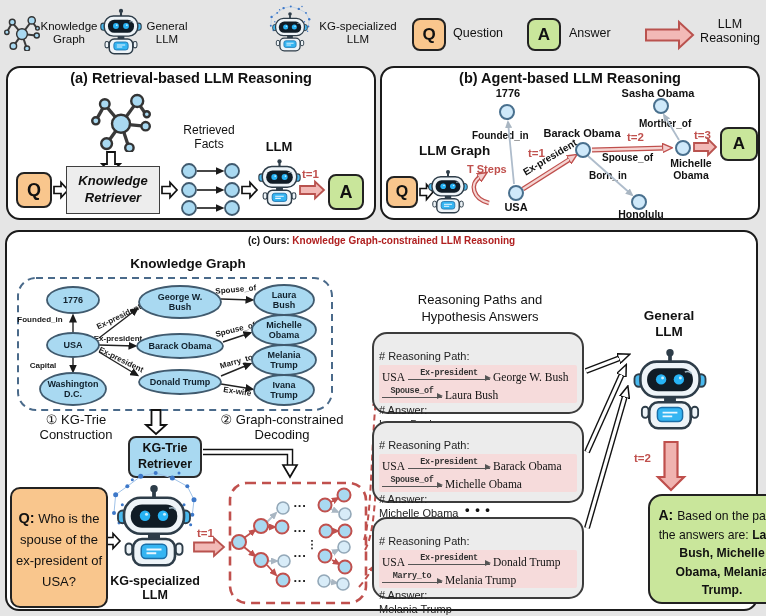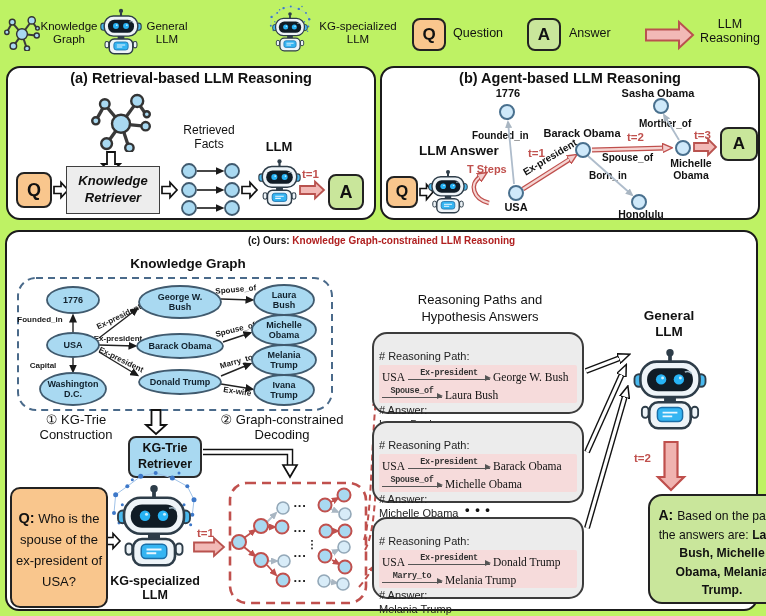--- a/index.html
+++ b/index.html
@@ -1,16 +1,16 @@
 <!DOCTYPE html>
 <html><head>
 <meta charset="utf-8">
 <style>
   html,body{margin:0;padding:0;background:#fff;}
-  .page{position:relative;width:766px;height:616px;background:#bef264;
+  .page{position:relative;width:766px;height:616px;background:#e5e5e5;
         font-family:"Liberation Sans",sans-serif;overflow:hidden;color:#111;}
   .abs{position:absolute;}
   .panel{position:absolute;border:2.4px solid #1b1b1b;border-radius:14px;background:#fff;box-sizing:border-box;}
   .ptitle{position:absolute;text-align:center;font-weight:700;font-size:14.5px;color:#111;}
   .chip{position:absolute;border:2px solid #222;border-radius:8px;display:flex;align-items:center;
         justify-content:center;font-weight:700;box-sizing:border-box;}
   .chip-q{background:#f9c68d;}
   .chip-a{background:#c9e69b;}
   .lbl{position:absolute;line-height:1.15;}
   .c{text-align:center;}
@@ -194,21 +194,21 @@
 
   <div class="lbl c b" style="left:490px;top:87px;width:36px;font-size:11px">1776</div>
   <div class="lbl c b" style="left:612px;top:87px;width:92px;font-size:11px">Sasha Obama</div>
   <div class="lbl b small" style="left:472px;top:130px">Founded_in</div>
   <div class="lbl c b" style="left:540px;top:127px;width:84px;font-size:11px">Barack Obama</div>
   <div class="lbl b small" style="left:639px;top:118px">Morther_of</div>
   <div class="lbl b red" style="left:627px;top:131px;font-size:11.5px">t=2</div>
   <div class="lbl b red" style="left:694px;top:129px;font-size:11.5px">t=3</div>
   <div class="lbl b small" style="left:602px;top:152px">Spouse_of</div>
   <div class="lbl c b" style="left:662px;top:157px;width:58px;font-size:10.5px">Michelle Obama</div>
-  <div class="lbl b" style="left:419px;top:143px;font-size:13.5px">LLM Answer</div>
+  <div class="lbl b" style="left:419px;top:143px;font-size:13.5px">LLM Graph</div>
   <div class="lbl b red" style="left:528px;top:147px;font-size:11.5px">t=1</div>
   <div class="lbl b small" style="left:521px;top:168px;width:76px;transform:rotate(-31deg);transform-origin:left top">Ex-president</div>
   <div class="lbl b small" style="left:589px;top:170px">Born_in</div>
   <div class="lbl b red" style="left:467px;top:163px;font-size:11px">T Steps</div>
 
   <div class="chip chip-q hi" style="left:386px;top:176px;width:32px;height:32px;font-size:16px">Q</div>
   <svg class="abs hi" style="left:428px;top:169px" width="40" height="45" viewBox="0 0 100 112">
       <use href="#sym-robot"></use>
     </svg>
 

